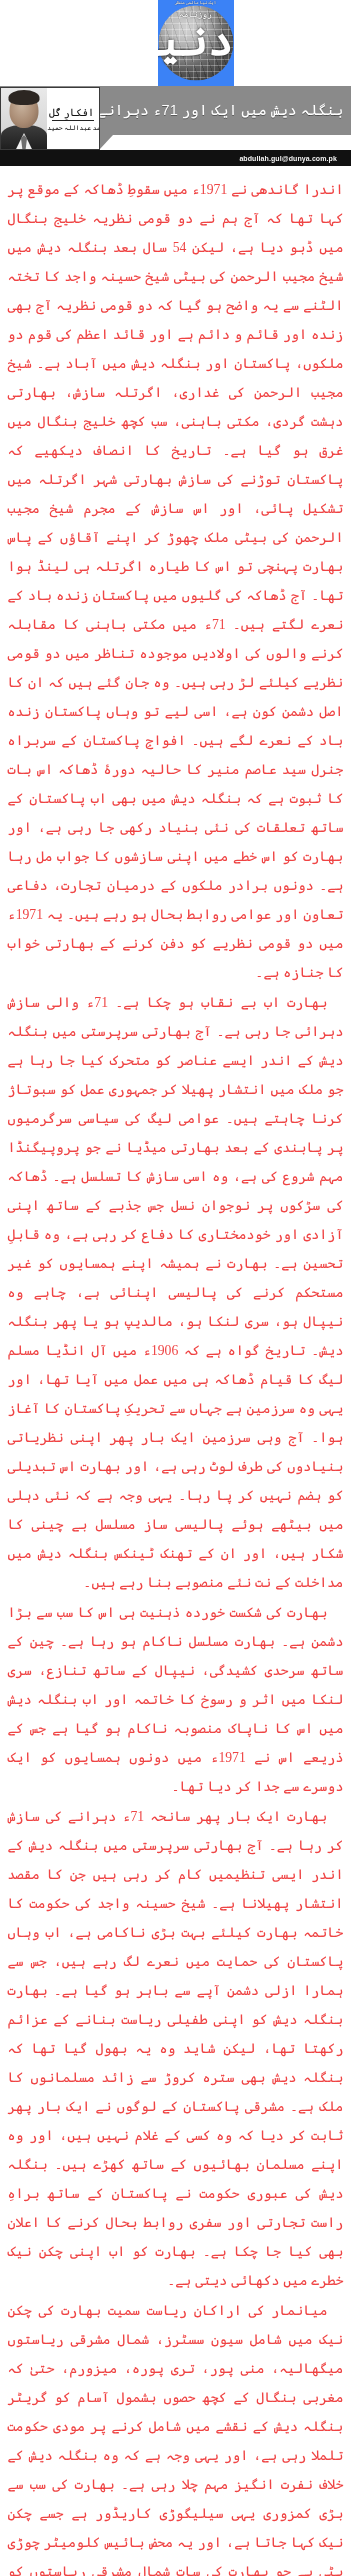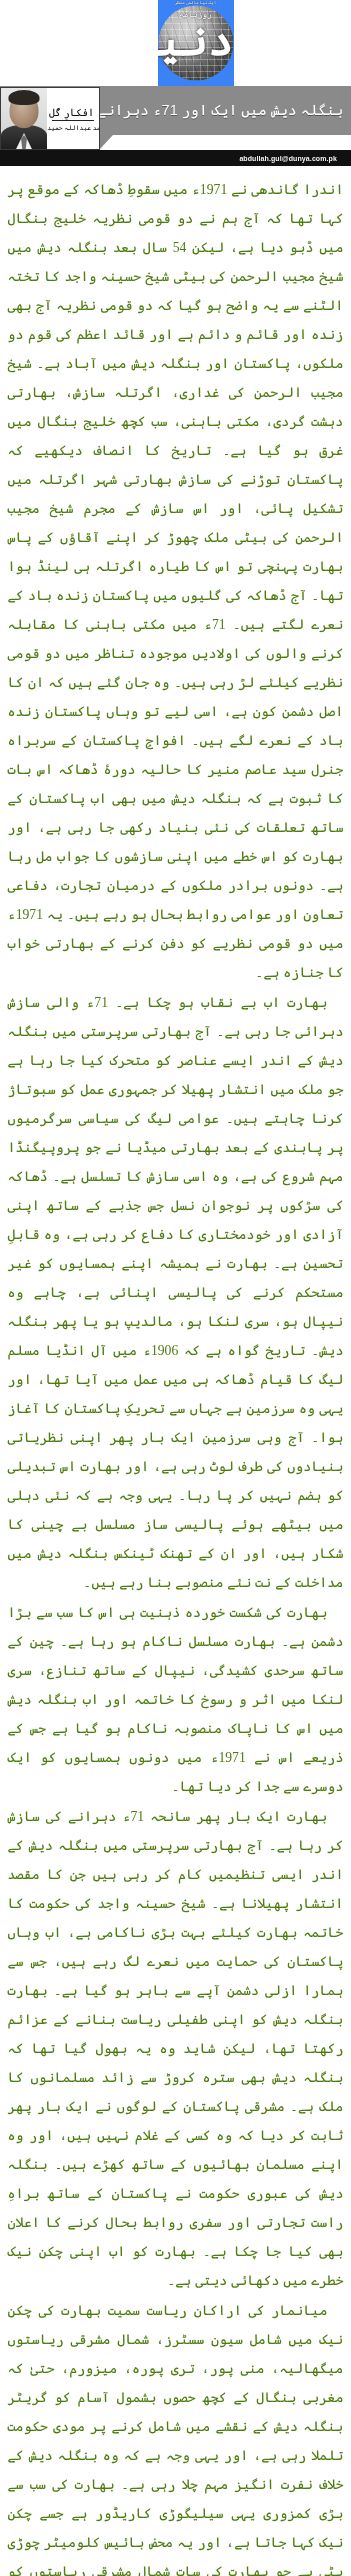--- a/index.html
+++ b/index.html
@@ -258,21 +258,21 @@
   }
 
   
   .article {
     box-sizing: border-box;
     width: 351px;
     padding: 8.6px 7.6px 0 7.6px;
     background: #ffffff;
   }
   .para {
-    color: #4d7c0f;
+    color: #ef4444;
     font-family: "Liberation Serif", "DejaVu Serif", serif;
     font-size: 13.7px;
     line-height: 29px;
     text-align: justify;
     text-justify: inter-word;
     margin: 0 0 1.1px 0;
     word-spacing: 0.5px;
   }
   .para.indent {
     text-indent: 16px;

